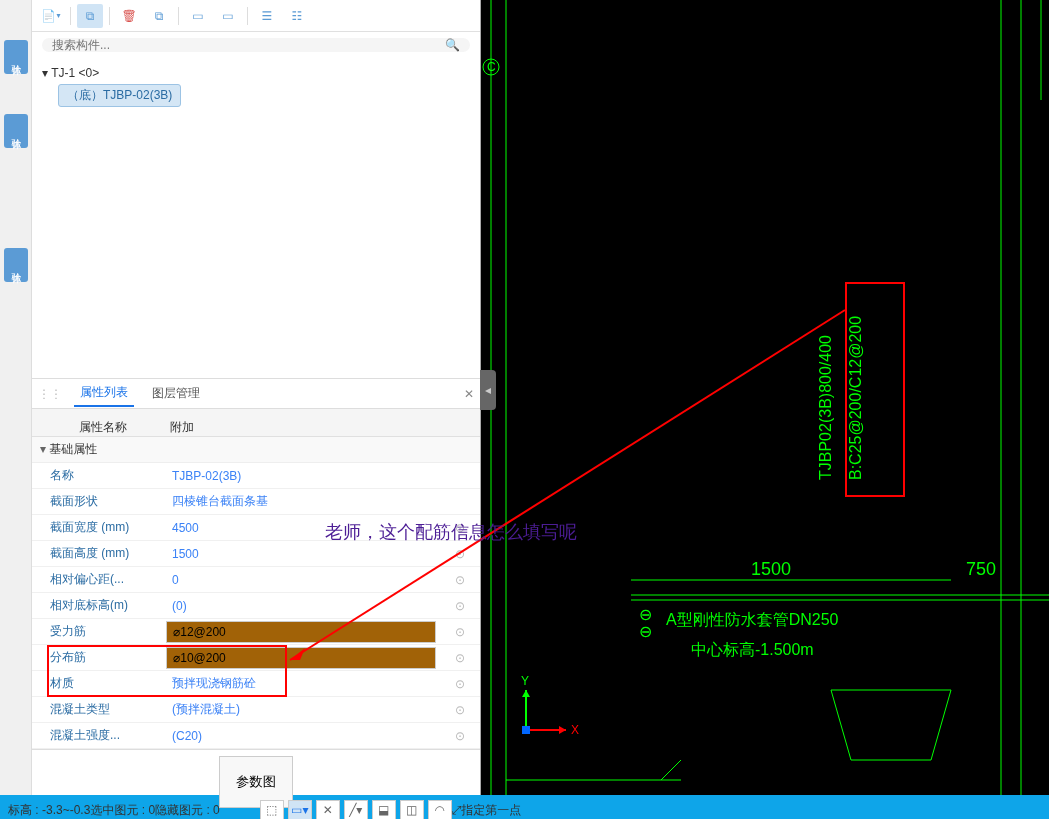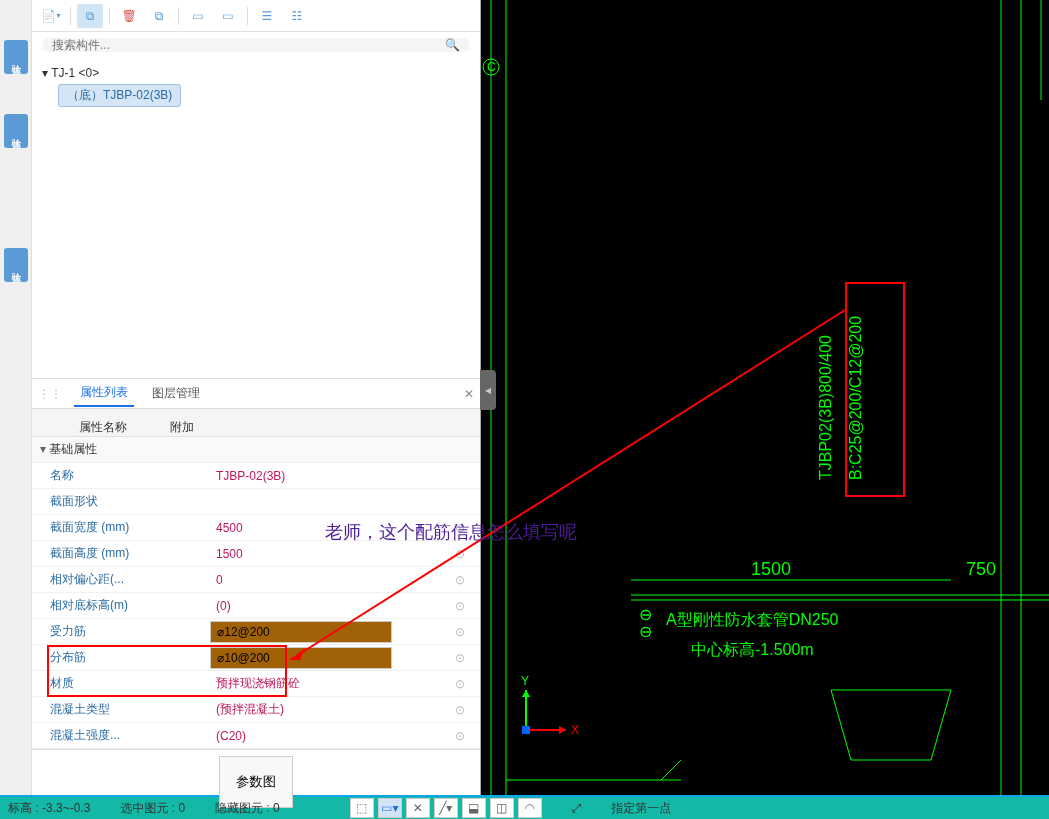--- a/index.html
+++ b/index.html
@@ -23,33 +23,33 @@
 .handle { color: #bbb; cursor: move; }
 .tab { padding: 4px 6px; cursor: pointer; color: #555; }
 .tab.active { color: #1a73e8; border-bottom: 2px solid #1a73e8; }
 .closebtn { margin-left: auto; color: #888; cursor: pointer; }
 .headrow { display: flex; background: #f5f5f5; border-bottom: 1px solid #e0e0e0; height: 28px; align-items: flex-end; }
 .col-name { width: 130px; padding-left: 12px; text-align: center; }
 .col-val { flex: 1; text-align: center; }
 .col-ext { width: 40px; text-align: center; }
 .section { background: #f9f9f9; padding: 4px 8px; border-bottom: 1px solid #eee; }
 .section::before { content: "▾ "; color: #666; }
-.prow { display: flex; height: 26px; align-items: center; border-bottom: 1px solid #f0f0f0; gap: 44px; }
+.prow { display: flex; height: 26px; align-items: center; border-bottom: 1px solid #f0f0f0; }
 .plabel { width: 130px; padding-left: 18px; color: #2b6ca3; font-size: 12px; }
 .pval { flex: 1; padding: 0 4px; }
 .pval input { width: 100%; height: 22px; border: 1px solid #ccc; padding: 0 6px; font-size: 12px; background: #a16207; }
-.pval .txt { padding-left: 6px; color: #be185d; margin-top: 29px; }
+.pval .txt { padding-left: 6px; color: #3b82f6; margin-top: 29px; }
 .pdot { width: 40px; text-align: center; color: #bbb; }
 .footer-btn { text-align: center; padding: 6px; border-top: 1px solid #ddd; }
 .footer-btn button { padding: 16px 16px; border: 1px solid #ccc; background: #f8f8f8; cursor: pointer; }
 .highlight-box { position: absolute; border: 2px solid red; pointer-events: none; }
 .viewport { flex: 1; background: #000; position: relative; overflow: hidden; }
 .viewport svg { width: 100%; height: 100%; }
 .annot { position: absolute; color: #4c1d95; font-size: 18px; font-family: "Microsoft YaHei"; }
-.statusbar { height: 24px; border-top: 2px solid #0ea5e9; display: flex; align-items: center; padding: 0 8px; font-size: 12px; background: #14b8a6; gap: 30px; }
+.statusbar { height: 24px; border-top: 6px solid #0ea5e9; display: flex; align-items: center; padding: 0 8px; font-size: 12px; background: #0ea5e9; }
 .sb-tools { display: flex; gap: 4px; margin-left: 40px; }
 .sb-btn { width: 24px; height: 20px; border: 1px solid #ccc; background: #fff; display: flex; align-items: center; justify-content: center; color: #666; cursor: pointer; }
 .sb-btn.active { background: #d0e4f5; color: #1a73e8; }
 .panel-collapse { position: absolute; left: 480px; top: 370px; width: 16px; height: 40px; background: #666; color: #ccc; display: flex; align-items: center; justify-content: center; cursor: pointer; border-radius: 0 4px 4px 0; }
 </style>
 </head>
 <body>
 
 <div class="main">
   <div class="leftcol">
@@ -95,20 +95,21 @@
       </div>
       <div class="section">基础属性</div>
 
       <div class="prow">
           <div class="plabel">名称</div>
           <div class="pval"><span class="txt">TJBP-02(3B)</span></div>
           <div class="pdot"></div>
         </div>
       <div class="prow">
           <div class="plabel">截面形状</div>
+          <div class="pval"><span class="txt">四棱锥台截面条基</span></div>
           <div class="pdot"></div>
         </div>
       <div class="prow">
           <div class="plabel">截面宽度 (mm)</div>
           <div class="pval"><span class="txt">4500</span></div>
           <div class="pdot">⊙</div>
         </div>
       <div class="prow">
           <div class="plabel">截面高度 (mm)</div>
           <div class="pval"><span class="txt">1500</span></div>

